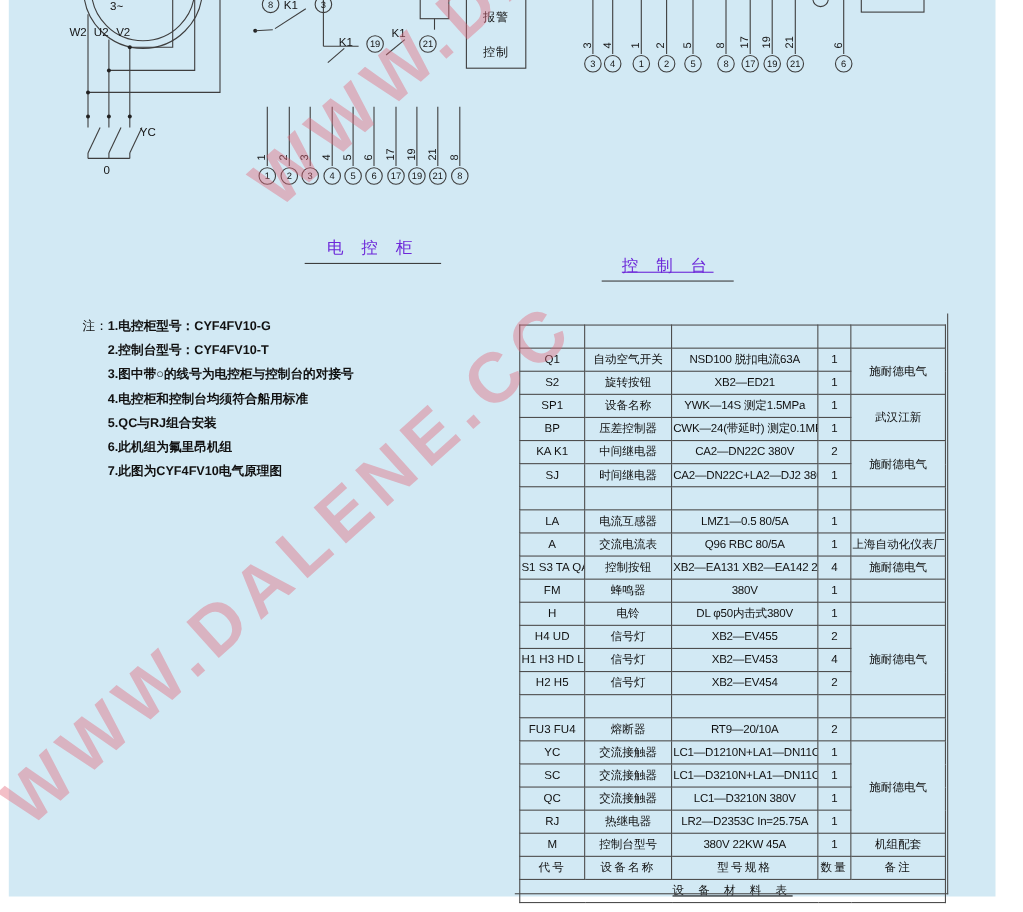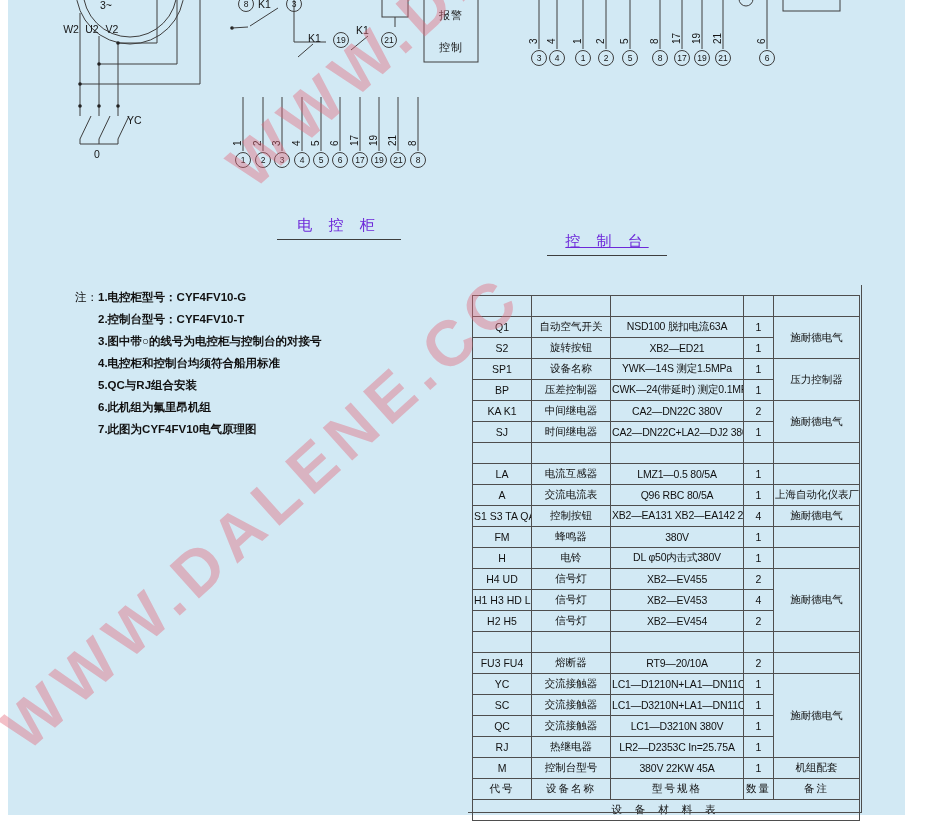--- a/index.html
+++ b/index.html
@@ -28,21 +28,21 @@
   .note-item{white-space:nowrap;font-weight:bold;}
   
   table.materials{position:absolute;left:472px;top:295px;border-collapse:collapse;
                   table-layout:fixed;width:387px;background:transparent;}
   table.materials td{border:1px solid #4e4e4e;height:20px;padding:0 1px;text-align:center;
                      vertical-align:middle;font-size:10.5px;color:#111;white-space:nowrap;overflow:hidden;}
   td.col-model{font-size:9px;letter-spacing:-0.2px;}
   td.col-qty{font-size:10px;}
   td.col-remark{font-size:10.5px;}
   tr.hdr td{font-size:10.5px;letter-spacing:2px;border-radius:10px;}
-  td.title-cell{height:21px;font-size:12.5px;letter-spacing:5px;}
+  td.title-cell{height:21px;font-size:12.5px;letter-spacing:5px;text-decoration:underline;}
   .frame-right{position:absolute;left:861px;top:285px;width:0;height:528px;border-left:1px solid #4e4e4e;}
   .frame-bottom{position:absolute;left:468px;top:812px;width:394px;height:0;border-top:1px solid #4e4e4e;}
   
   .watermark{position:absolute;font-weight:bold;font-size:64px;letter-spacing:8px;
              color:#e4697c;opacity:0.42;white-space:nowrap;pointer-events:none;
              transform-origin:0 50%;z-index:50;}
   .wm-lower{left:12px;top:700px;transform:rotate(-42deg);}
   .wm-upper{left:238px;top:138px;transform:rotate(-42deg);}
 </style>
 </head>
@@ -259,21 +259,21 @@
           <td class="col-code">S2</td>
           <td class="col-name">旋转按钮</td>
           <td class="col-model">XB2—ED21</td>
           <td class="col-qty">1</td>
         </tr>
         <tr>
           <td class="col-code">SP1</td>
           <td class="col-name">设备名称</td>
           <td class="col-model">YWK—14S 测定1.5MPa</td>
           <td class="col-qty">1</td>
-          <td class="col-remark" rowspan="2">压力控制器</td>
+          <td class="col-remark" rowspan="2">武汉江新</td>
         </tr>
         <tr>
           <td class="col-code">BP</td>
           <td class="col-name">压差控制器</td>
           <td class="col-model">CWK—24(带延时) 测定0.1MPA</td>
           <td class="col-qty">1</td>
         </tr>
         <tr>
           <td class="col-code">KA  K1</td>
           <td class="col-name">中间继电器</td>

